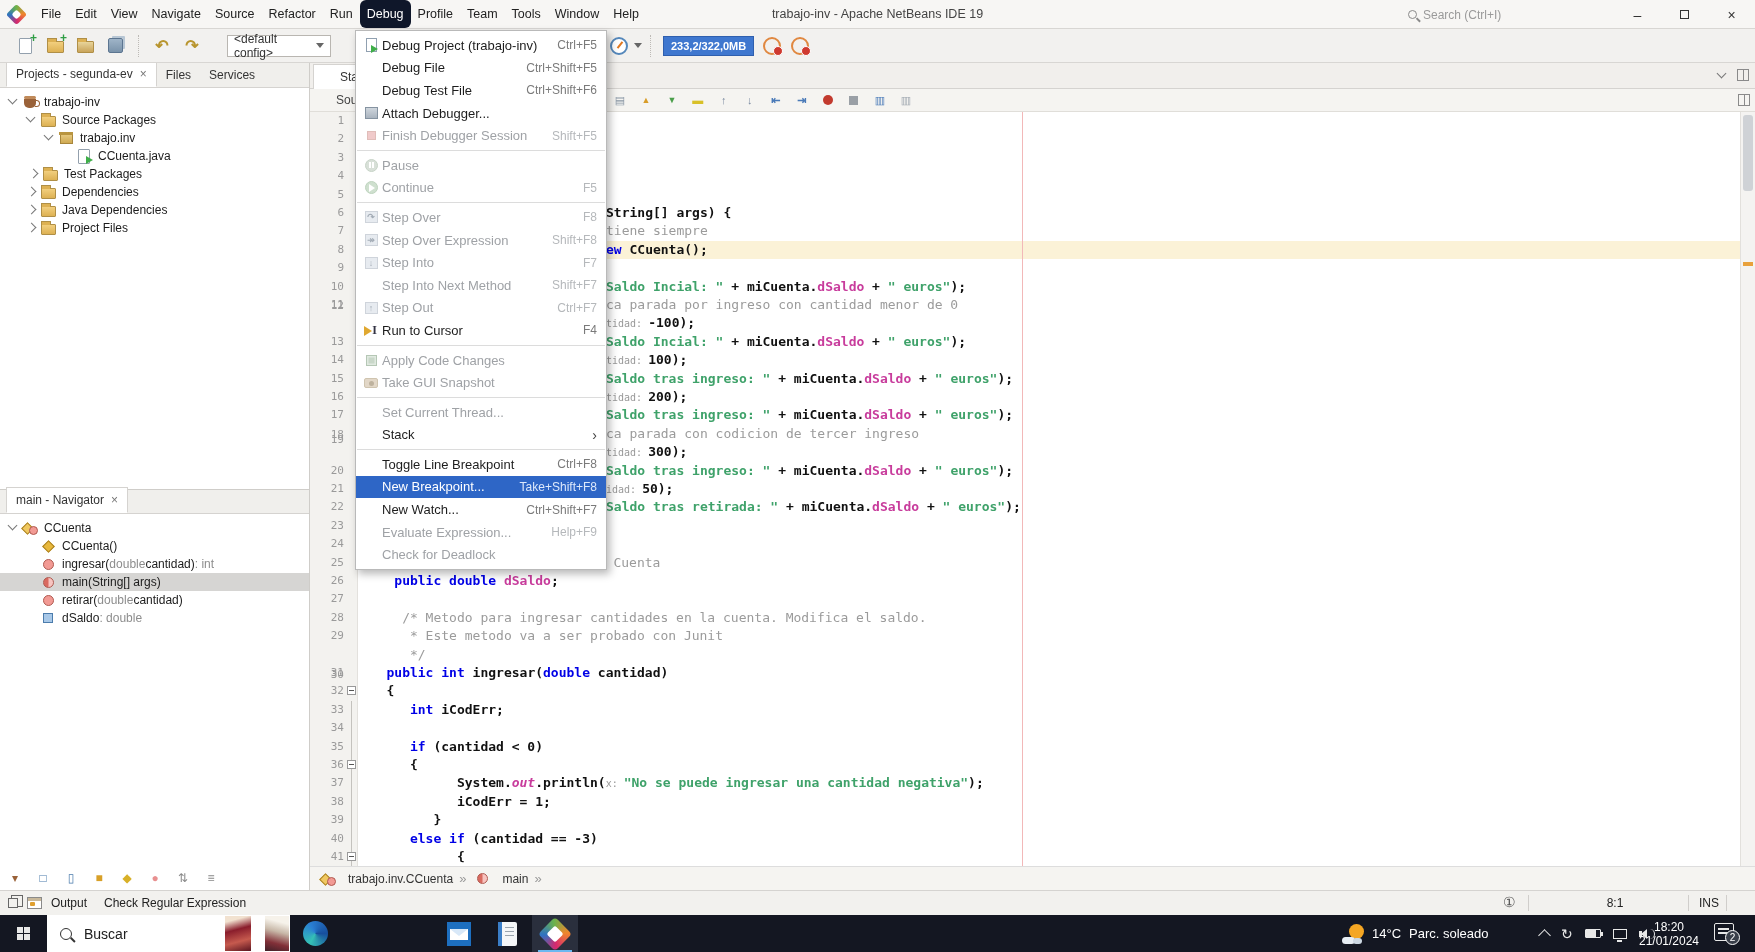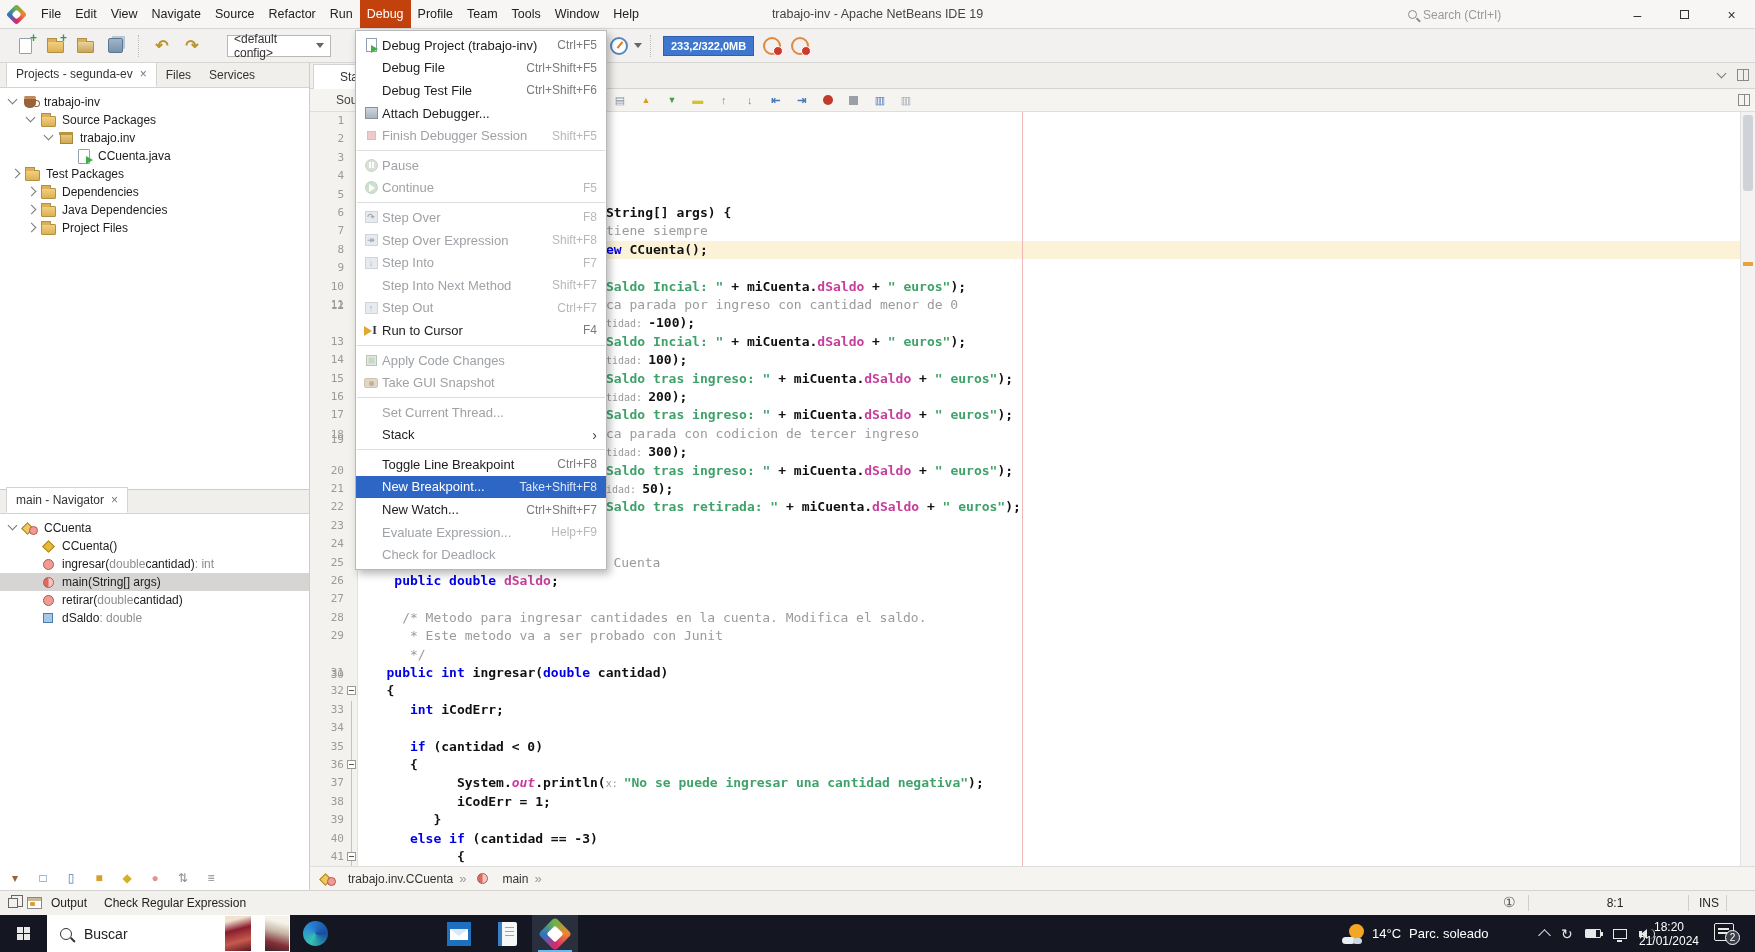--- a/index.html
+++ b/index.html
@@ -5,21 +5,21 @@
   * { box-sizing: border-box; margin:0; padding:0; }
   html,body { width:1755px; height:952px; overflow:hidden; }
   body { font-family:"Liberation Sans", sans-serif; background:#fff; position:relative; font-size:12px; color:#1d1d1d; }
 
   
   .titlebar { position:absolute; left:0; top:0; right:0; height:29px; background:#f7f6f4; border-bottom:1px solid #d8d6d3; display:flex; align-items:center; z-index:30; }
   .nblogo { width:15px; height:15px; margin-left:9px; background:conic-gradient(from 40deg,#f0862c,#d6286e,#2f72c2,#69b34c,#f0862c); transform:rotate(45deg); border-radius:3px; position:relative; flex:none; }
   .nblogo::after { content:""; position:absolute; inset:4px; background:#fff; border-radius:2px; }
   #menubar { display:flex; height:100%; margin-left:10px; }
   .mbi { padding:0 7px; line-height:29px; font-size:12.5px; color:#222; cursor:default; }
-  .mbi.active { background:#c2410c; color:#fff; }
+  .mbi.active { background:#0f172a; color:#fff;border-radius:6px; }
   .wtitle { position:absolute; left:50%; transform:translateX(-50%); top:0; line-height:29px; font-size:12.5px; color:#444; white-space:nowrap; }
   .tsearch { position:absolute; right:200px; top:4px; width:155px; height:21px; display:flex; align-items:center; gap:6px; border-radius:10px; padding-left:8px; }
   .mag { width:9px; height:9px; border:1.5px solid #8a8a8a; border-radius:50%; position:relative; flex:none; }
   .mag::after { content:""; position:absolute; width:5px; height:1.5px; background:#8a8a8a; transform:rotate(45deg); left:7px; top:8px; }
   .tsearch span { color:#9a9a9a; font-size:12px; }
   .winbtns { position:absolute; right:0; top:0; height:29px; display:flex; }
   .winbtn { width:47px; height:29px; display:flex; align-items:center; justify-content:center; color:#333; font-size:14px; }
   .wb-max i { display:block; width:9px; height:9px; border:1px solid #333; }
 
   
@@ -330,21 +330,21 @@
         </span>
         <span class="tlabel">trabajo.inv</span>
       </div>
       <div class="trow" style="padding-left: 60px;">
         <span class="chsp"></span>
         <span class="tico ic-javafile">
           <span class="page"></span>
         </span>
         <span class="tlabel">CCuenta.java</span>
       </div>
-      <div class="trow" style="padding-left: 8px;">
+      <div class="trow" style="padding-left: 26px;">
         <span class="chev right"></span>
         <span class="tico">
           <span class="folder" style="width:15px;height:11px"></span>
         </span>
         <span class="tlabel">Test Packages</span>
       </div>
       <div class="trow" style="padding-left: 24px;">
         <span class="chev right"></span>
         <span class="tico">
           <span class="folder" style="width:15px;height:11px"></span>

